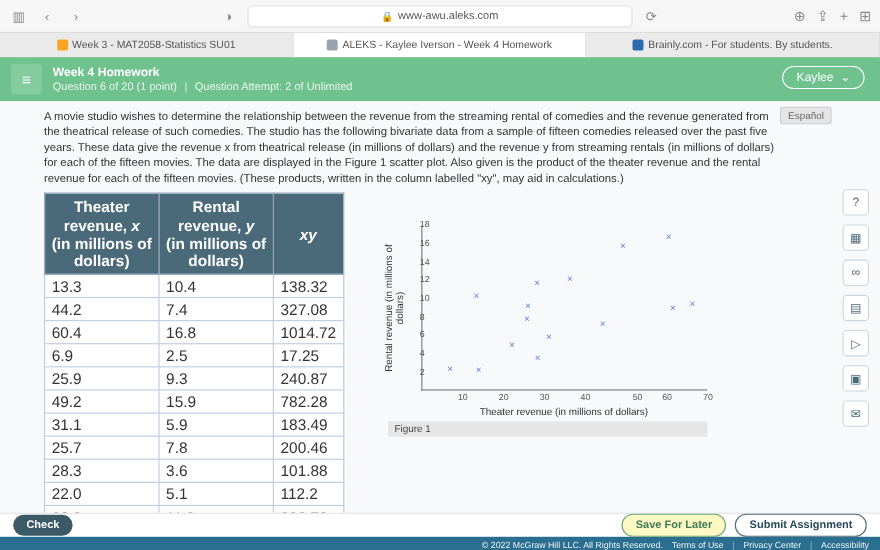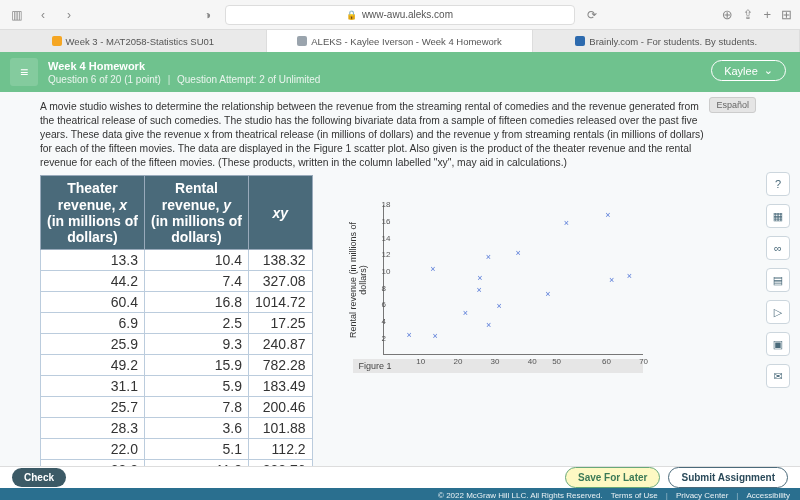--- a/index.html
+++ b/index.html
@@ -106,21 +106,21 @@
     color:#fff;
     font-weight:600;
     padding:4px 6px;
     border:1px solid #9ab;
     text-align:center;
     line-height:1.15;
   }
   table.data td {
     border:1px solid #bcd;
     padding:2px 6px;
-    text-align:right;
+    text-align:left;
     background:#fff;
     color:#333;
   }
   .chart-box {
     margin-left:30px;
     margin-top:30px;
     width:300px;
   }
   .plot {
     width:260px;height:150px;
@@ -332,33 +332,34 @@
           <span class="pt" style="left: 105.114px; top: 120px;">×</span>
           <span class="pt" style="left: 81.7143px; top: 107.5px;">×</span>
           <span class="pt" style="left: 104.743px; top: 51.6667px;">×</span>
           <span class="pt" style="left: 51.6286px; top: 130.833px;">×</span>
           <span class="pt" style="left: 245.886px; top: 70.8333px;">×</span>
           <span class="pt" style="left: 228.057px; top: 75px;">×</span>
           <div class="tick-x" style="left: 37.1429px;">10</div>
           <div class="tick-x" style="left: 74.2857px;">20</div>
           <div class="tick-x" style="left: 111.429px;">30</div>
           <div class="tick-x" style="left: 148.571px;">40</div>
-          <div class="tick-x" style="left: 173px; margin-top: 33px;">50</div>
+          <div class="tick-x" style="left: 196px; margin-top: 33px;">50</div>
           <div class="tick-x" style="left: 222.857px;">60</div>
           <div class="tick-x" style="left: 260px;">70</div>
           <div class="tick-y" style="bottom: 16.6667px;">2</div>
           <div class="tick-y" style="bottom: 33.3333px;">4</div>
           <div class="tick-y" style="bottom: 50px;">6</div>
           <div class="tick-y" style="bottom: 66.6667px;">8</div>
           <div class="tick-y" style="bottom: 83.3333px;">10</div>
           <div class="tick-y" style="bottom: 100px;">12</div>
           <div class="tick-y" style="bottom: 116.667px;">14</div>
           <div class="tick-y" style="bottom: 133.333px;">16</div>
           <div class="tick-y" style="bottom: 150px;">18</div>
         </div>
+      <div class="xlabel">Theater revenue (in millions of dollars)</div>
       <div class="fig-caption">Figure 1</div>
     </div>
   </div>
 
   <div class="side-tools">
     <div class="tool">?</div>
     <div class="tool">▦</div>
     <div class="tool">∞</div>
     <div class="tool">▤</div>
     <div class="tool">▷</div>

